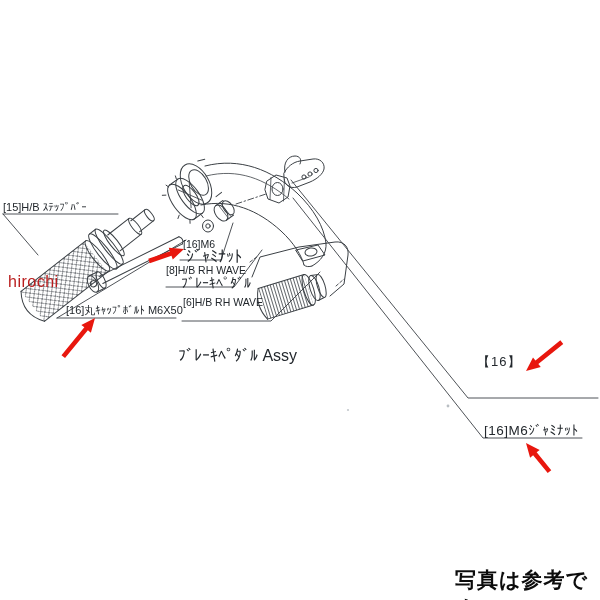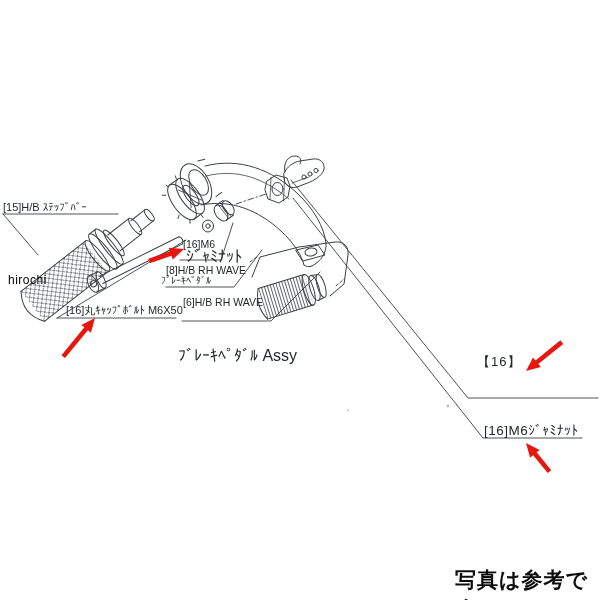--- a/index.html
+++ b/index.html
@@ -1,21 +1,21 @@
 <!DOCTYPE html>
 <html><head>
 <meta charset="utf-8">
 <style>
   html,body{margin:0;padding:0;background:#fff;}
   #canvas{position:relative;width:600px;height:600px;background:#fff;overflow:hidden;
           font-family:"Liberation Sans","DejaVu Sans",sans-serif;}
   #art{position:absolute;left:0;top:0;}
   .callout{position:absolute;color:#23282d;white-space:nowrap;line-height:1;
            font-family:"Liberation Sans","DejaVu Sans",sans-serif;}
-  .watermark{position:absolute;color:#000000;font-size:12px;letter-spacing:.5px;}
+  .watermark{position:absolute;color:#b91c1c;font-size:16px;letter-spacing:.5px;}
   .note{position:absolute;color:#0c0c0c;font-size:21px;font-weight:600;letter-spacing:1px;}
 </style>
 </head>
 <body>
 
 <div id="canvas">
 
   <svg id="art" width="600" height="600" viewBox="0 0 600 600">
     <defs>
       <pattern id="knurl" width="6" height="6" patternUnits="userSpaceOnUse">
@@ -150,21 +150,21 @@
   </svg>
 
   <div class="callout" style="left:3px;top:202px;font-size:11px;">[15]H/B ｽﾃｯﾌﾟﾊﾞｰ</div>
 
   <div class="callout" style="left:66px;top:305px;font-size:11px;text-align:right;">[16]丸ｷｬｯﾌﾟﾎﾞﾙﾄ M6X50</div>
 
   <div class="callout" style="left:183px;top:239px;font-size:10.5px;">[16]M6</div>
   <div class="callout" style="left:186px;top:249px;font-size:16px;">ｼﾞｬﾐﾅｯﾄ</div>
 
   <div class="callout" style="left:166px;top:265px;font-size:10.5px;">[8]H/B RH WAVE</div>
-  <div class="callout" style="left:161px;top:276px;font-size:10px;">ﾌﾞﾚｰｷﾍﾟﾀﾞﾙ</div>
+  <div class="callout" style="left:181px;top:276px;font-size:14px;">ﾌﾞﾚｰｷﾍﾟﾀﾞﾙ</div>
 
   <div class="callout" style="left:183px;top:297px;font-size:10.5px;">[6]H/B RH WAVE</div>
   <div class="callout" style="left:178px;top:308px;font-size:16px;margin-top:40px;">ﾌﾞﾚｰｷﾍﾟﾀﾞﾙ Assy</div>
 
   <div class="callout" style="left:477px;top:355px;font-size:13px;letter-spacing:1px;">【16】</div>
 
   <div class="callout" style="left:484px;top:424px;font-size:13.5px;letter-spacing:0.5px;">[16]M6ｼﾞｬﾐﾅｯﾄ</div>
 
   <div class="watermark" style="left:8px;top:273px;">hirochi</div>
 

